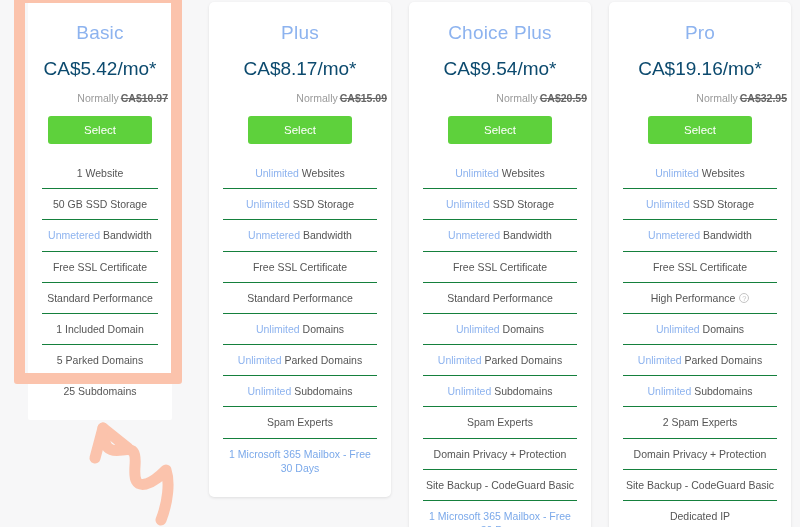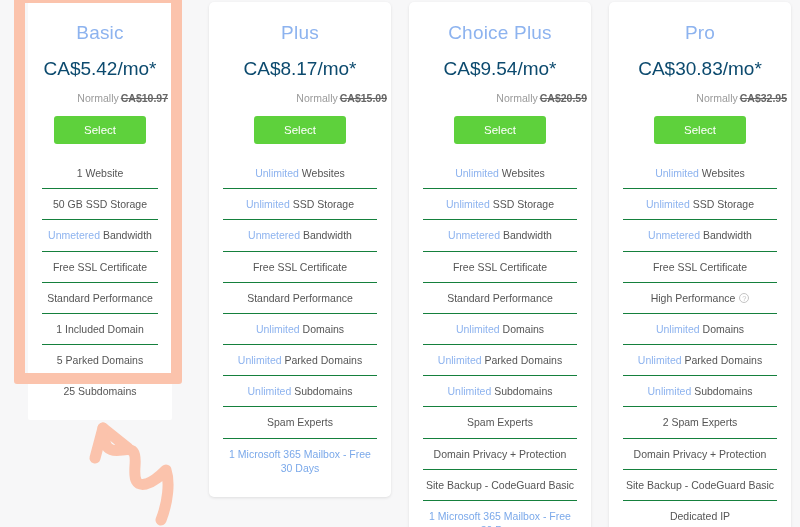--- a/index.html
+++ b/index.html
@@ -86,21 +86,21 @@
   }
   .plan-normally .strike {
     color: #666;
     text-decoration: line-through;
     font-weight: 700;
     margin-left: 2px;
   }
 
   .select-btn {
     display: block;
-    width: 92px;
+    width: 104px;
     margin: 12px auto 0 auto;
     background: #5ed13c;
     border: none;
     border-radius: 3px;
     color: #ffffff;
     font-size: 11.5px;
     font-family: "Liberation Sans", sans-serif;
     padding: 8px 10px;
     cursor: pointer;
     text-align: center;
@@ -211,21 +211,21 @@
           <li class="feature-row"><span>Spam Experts</span></li>
           <li class="feature-row"><span>Domain Privacy + Protection</span></li>
           <li class="feature-row"><span>Site Backup - CodeGuard Basic</span></li>
           <li class="feature-row link"><span>1 Microsoft 365 Mailbox - Free 30 Days</span></li>
         </ul>
       </div>
     </div>
     <div class="plan-col">
       <div class="plan-card">
         <div class="plan-name">Pro</div>
-        <div class="plan-price">CA$30.83/mo*</div>
+        <div class="plan-price">CA$19.16/mo*</div>
         <div class="plan-normally"><span>Normally</span><span class="strike">CA$32.95</span></div>
         <button class="select-btn">Select</button>
         <ul class="feature-list">
           <li class="feature-row"><span class="hl">Unlimited</span><span> Websites</span></li>
           <li class="feature-row"><span class="hl">Unlimited</span><span> SSD Storage</span></li>
           <li class="feature-row"><span class="hl">Unmetered</span><span> Bandwidth</span></li>
           <li class="feature-row"><span>Free SSL Certificate</span></li>
           <li class="feature-row"><span>High Performance</span><span class="info-icon">?</span></li>
           <li class="feature-row"><span class="hl">Unlimited</span><span> Domains</span></li>
           <li class="feature-row"><span class="hl">Unlimited</span><span> Parked Domains</span></li>

